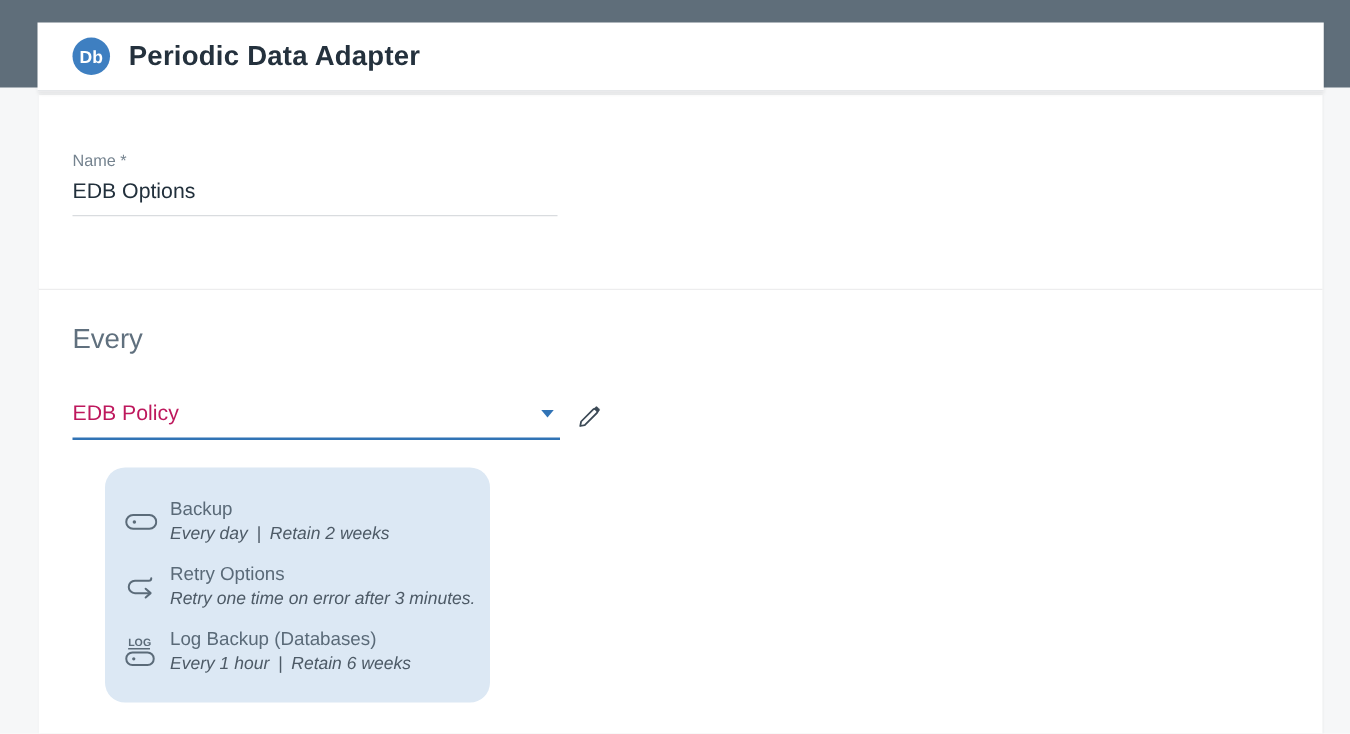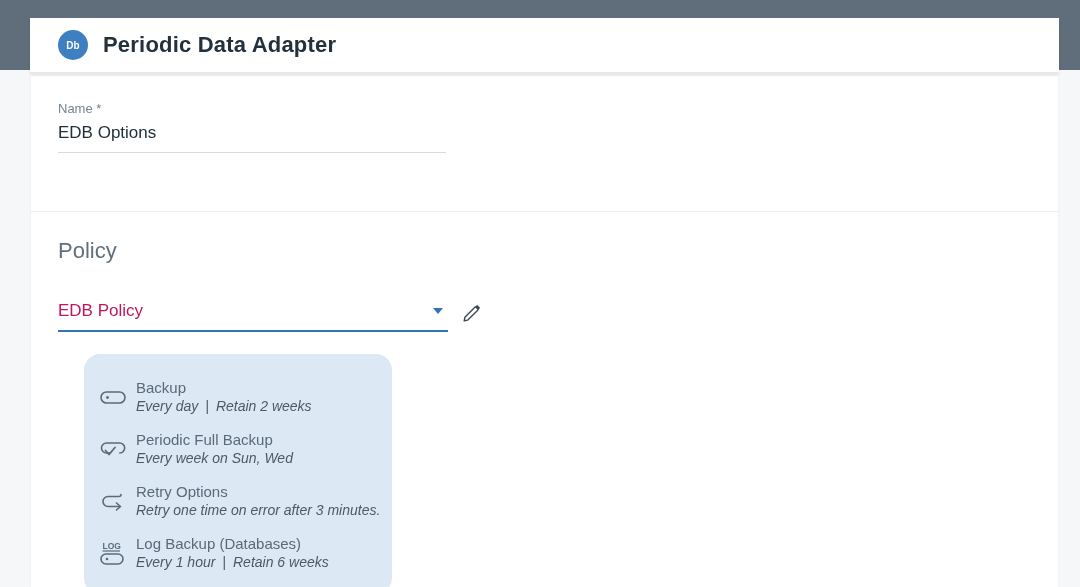--- a/index.html
+++ b/index.html
@@ -22,40 +22,41 @@
     background:#ffffff;
     border-bottom:1px solid #e6e8ea;
     box-shadow:0 2px 3px rgba(0,0,0,0.08);
     display:flex; align-items:center;
     padding-left:28px;
     z-index:3;
   }
   .db-badge {
     width:30px; height:30px; border-radius:50%;
     background:#3e7fc1;
-    color:#ffffff; font-size:10px; font-weight:bold;
+    color:#ffffff; font-size:14px; font-weight:bold;
     display:flex; align-items:center; justify-content:center;
     flex:0 0 auto;
   }
   .header-title {
     margin-left:15px;
     font-size:22px; font-weight:600; color:#24313d;
     letter-spacing:0.2px;
   }
 
   
   .panel {
     position:absolute; left:31px; top:76px; width:1027px; height:511px;
     background:#ffffff;
     box-shadow:0 0 2px rgba(0,0,0,0.06);
   }
   .section-name {
     padding:25px 0 0 27px;
     height:136px;
     border-bottom:1px solid #ededee;
+    margin-top:20px;
   }
   .field-label { font-size:13px; color:#75838f; }
   .field-value {
     margin-top:7px; font-size:17px; color:#22303c;
     width:388px; padding-bottom:9px;
     border-bottom:1px solid #d9dcdf;
   }
 
   .section-policy {
     padding:26px 0 0 27px;
@@ -110,21 +111,21 @@
 </div>
 
 <div class="panel">
 
   <div class="section-name">
     <div class="field-label">Name *</div>
     <div class="field-value">EDB Options</div>
   </div>
 
   <div class="section-policy">
-    <div class="policy-heading">Policy</div>
+    <div class="policy-heading">Every</div>
 
     <div class="dropdown-row">
       <div class="dropdown">
         <span class="dropdown-value">EDB Policy</span>
         <span class="caret-down"></span>
       </div>
       <span class="edit-btn">
         <span>
           <svg width="21" height="21" viewBox="0 0 21 21">
             <path d="M3.2 17.8 L3.9 14.2 L13.6 4.5 a1.6 1.6 0 0 1 2.3 0 l0.6 0.6 a1.6 1.6 0 0 1 0 2.3 L6.8 17.1 Z" fill="none" stroke="#3c4a56" stroke-width="1.4" stroke-linejoin="round"></path>
@@ -142,32 +143,20 @@
             <rect x="1" y="7" width="24" height="11" rx="5.5" fill="none" stroke="#5b6b79" stroke-width="1.6"></rect>
             <circle cx="7.5" cy="12.5" r="1.4" fill="#5b6b79"></circle>
           </svg>
         </span>
         <span class="item-text">
           <div class="item-title">Backup</div>
           <div class="item-sub">Every day | Retain 2 weeks</div>
         </span>
       </div>
 
-      <div class="policy-item">
-        <span class="icon-box">
-          <svg width="26" height="24" viewBox="0 0 26 24">
-            <path d="M10.5 16 H6.5 A5 5 0 0 1 6.5 6 H19.5 A5 5 0 0 1 19.8 16" fill="none" stroke="#5b6b79" stroke-width="1.6" stroke-linecap="round"></path>
-            <path d="M5.5 13.5 L9 17.5 L15 10.5" fill="none" stroke="#5b6b79" stroke-width="1.8" stroke-linecap="round" stroke-linejoin="round"></path>
-          </svg>
-        </span>
-        <span class="item-text">
-          <div class="item-title">Periodic Full Backup</div>
-          <div class="item-sub">Every week on Sun, Wed</div>
-        </span>
-      </div>
 
       <div class="policy-item">
         <span class="icon-box">
           <svg width="26" height="24" viewBox="0 0 26 24">
             <path d="M21 5.5 C21 7 20.5 7.5 19 7.5 H8 A5 5 0 0 0 8 17.5 H19.5" fill="none" stroke="#5b6b79" stroke-width="1.6" stroke-linecap="round"></path>
             <path d="M16.5 14 L20.5 17.5 L16.5 21" fill="none" stroke="#5b6b79" stroke-width="1.6" stroke-linecap="round" stroke-linejoin="round"></path>
           </svg>
         </span>
         <span class="item-text">
           <div class="item-title">Retry Options</div>

